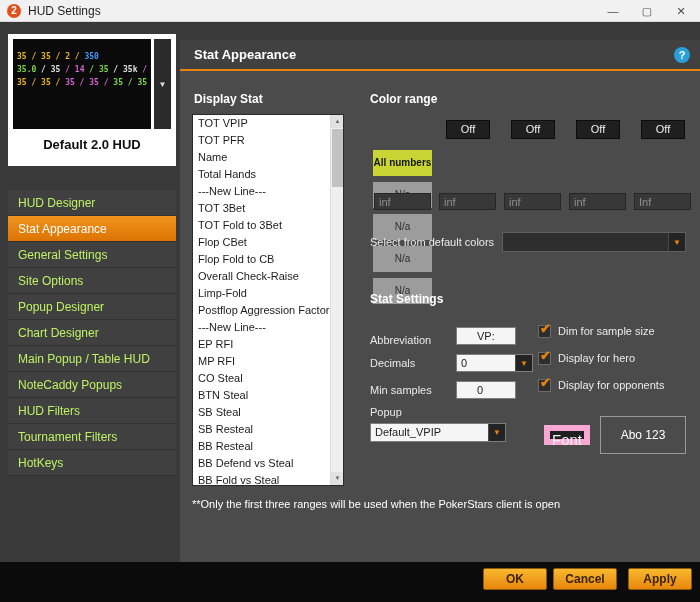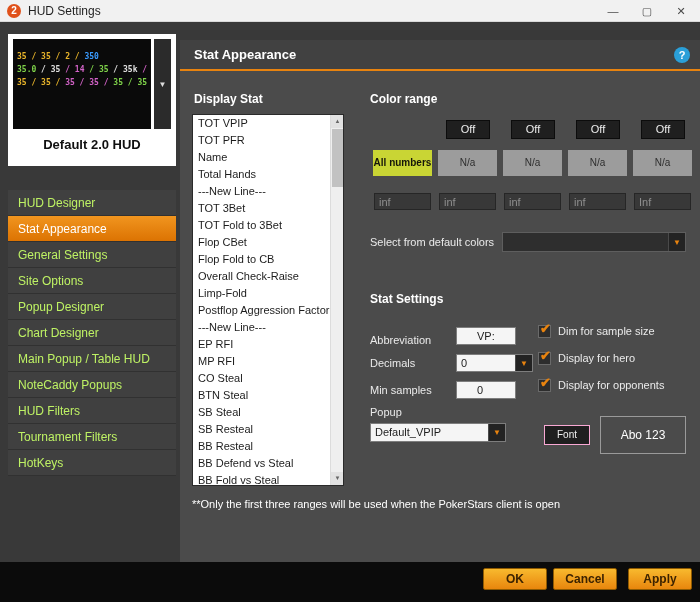--- a/index.html
+++ b/index.html
@@ -45,21 +45,21 @@
   .scrollbar { position:absolute; right:0; top:0; bottom:0; width:13px; background:#efefef; border-left:1px solid #dcdcdc; }
   .sb-btn { position:absolute; left:0; width:13px; height:13px; background:#e2e2e2; color:#666; font-size:6px;
             text-align:center; line-height:13px; }
   .sb-up { top:0; } .sb-down { bottom:0; }
   .sb-thumb { position:absolute; left:1px; top:14px; width:11px; height:58px; background:#c2c2c2; }
 
   
   .off-row { position:absolute; left:266px; top:80px; display:flex; gap:21px; }
   .off-btn { width:44px; height:19px; background:#1f1f1f; border:1px solid #0c0c0c; color:#efefef;
              font-size:11px; text-align:center; line-height:17px; }
-  .range-row { position:absolute; left:193px; top:110px; display:flex; gap:6px; }
+  .range-row { position:absolute; left:193px; top:110px; display:flex; gap:6px;flex-direction:column; }
   .range-btn { width:59px; height:26px; background:#9c9c9c; color:#2e2e2e; font-size:10px;
                text-align:center; line-height:26px; overflow:hidden; }
   .range-btn.on { background:#c9d534; color:#15150a; font-weight:bold; }
   .inf-row { position:absolute; left:194px; top:153px; display:flex; gap:8px; }
   .inf-input { width:57px; height:17px; background:#383838; border:1px solid #262626; color:#8f8f8f;
                font-size:11px; padding:0 4px; font-family:"Liberation Sans", sans-serif; }
 
   .dd-dark { position:absolute; left:322px; top:192px; width:184px; height:20px; background:#2e2e2e; border:1px solid #5e5e5e; }
   .dd-arrow { position:absolute; right:0; top:0; bottom:0; width:17px; background:#232323; color:#e8830f;
               font-size:8px; display:flex; align-items:center; justify-content:center; border-left:1px solid #4a4a4a; }
@@ -72,21 +72,21 @@
                    white-space:nowrap; overflow:hidden; }
 
   .checks { position:absolute; left:358px; top:284px; display:flex; flex-direction:column; gap:13px; }
   .check-row { display:flex; align-items:center; gap:7px; height:14px; }
   .checkbox { position:relative; width:13px; height:13px; background:#2d2d2d; border:1px solid #6a6a6a; }
   .tick { position:absolute; left:1px; top:-5px; color:#e8830f; font-size:13px; font-weight:bold; display:none; }
   .check-row.on .tick { display:block; }
   .check-label { color:#eaeaea; font-size:11px; white-space:nowrap; }
 
   .font-btn { position:absolute; left:364px; top:385px; width:46px; height:20px; background:#1f1f1f;
-              border:1px solid #f9a8d4; color:#efefef; font-size:10px; text-align:center; line-height:18px; }
+              border:6px solid #f9a8d4; color:#efefef; font-size:15px; text-align:center; line-height:18px; }
   .font-preview { position:absolute; left:420px; top:376px; width:86px; height:38px; border:1px solid #9a9a9a;
                   color:#fff; font-size:12px; display:flex; align-items:center; justify-content:center; }
 
   .footnote { position:absolute; left:12px; top:458px; color:#fff; font-size:11px; }
 
   
   .footer { position:absolute; left:0; bottom:0; width:700px; height:40px; background:#0b0b0b; }
   .btn { position:absolute; top:6px; width:64px; height:22px; background:linear-gradient(#f8b92e,#e8860d);
          border:1px solid #8f5a00; border-radius:2px; color:#3d2300; font-size:12px; font-weight:bold;
          text-align:center; line-height:20px; }

